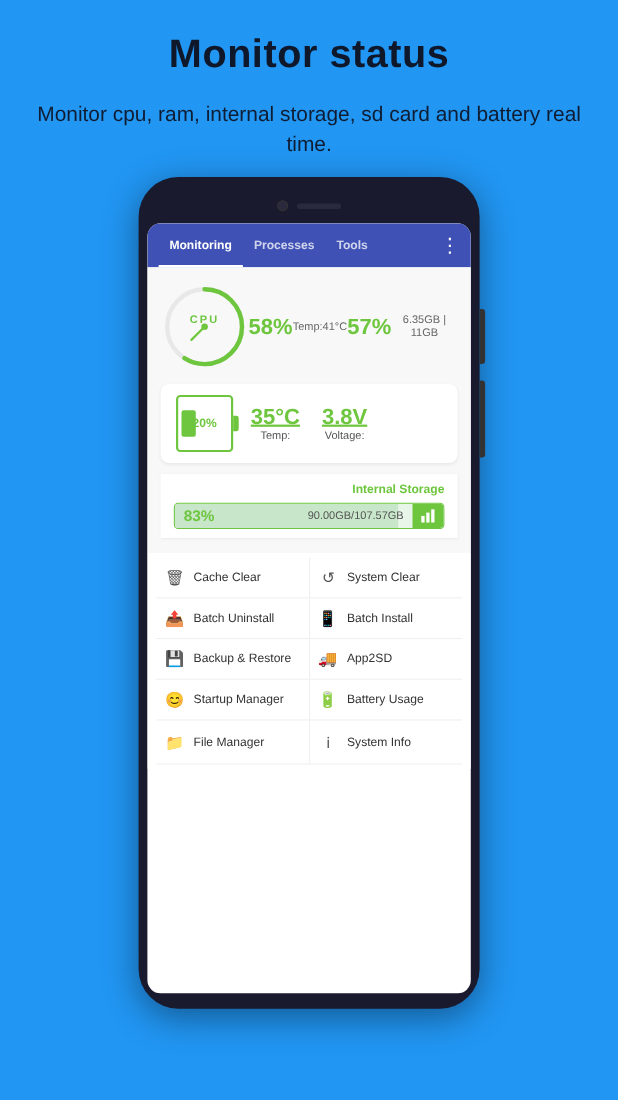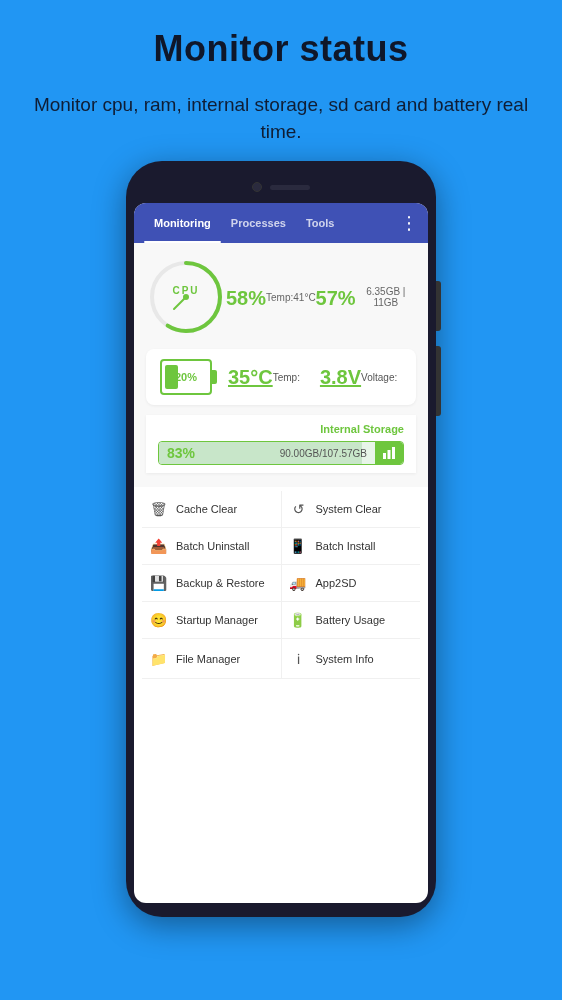--- a/index.html
+++ b/index.html
@@ -195,21 +195,21 @@
       align-items: center;
       gap: 16px;
       margin-bottom: 10px;
       box-shadow: 0 1px 3px rgba(0,0,0,0.06);
     }
 
     .battery-icon-wrap {
       border: 2.5px solid #6ec63e;
       border-radius: 4px;
       width: 52px;
-      height: 36px;
+      height: 52px;
       position: relative;
       display: flex;
       align-items: center;
       justify-content: center;
     }
 
     .battery-icon-wrap::after {
       content: '';
       position: absolute;
       right: -7px;
@@ -237,21 +237,21 @@
       z-index: 1;
     }
 
     .battery-stats {
       display: flex;
       gap: 20px;
     }
 
     .battery-stat {
       display: flex;
-      flex-direction: row;
+      flex-direction: column;
       align-items: center;
     }
 
     .battery-stat-value {
       font-size: 20px;
       font-weight: 700;
       color: #6ec63e;
       text-decoration: underline;
     }
 

